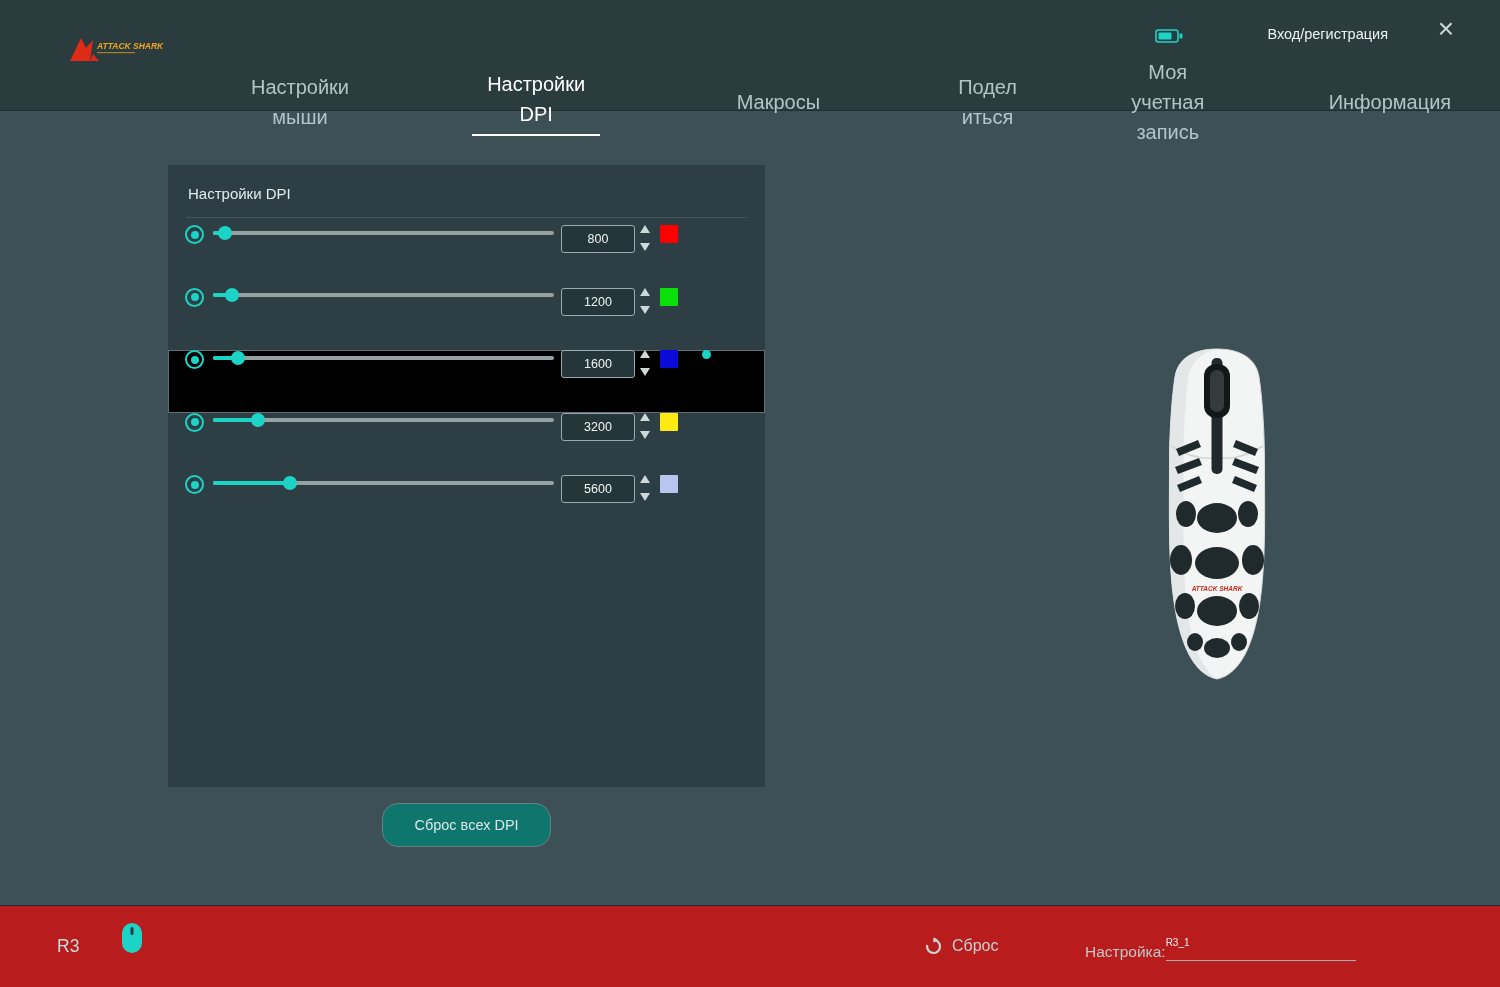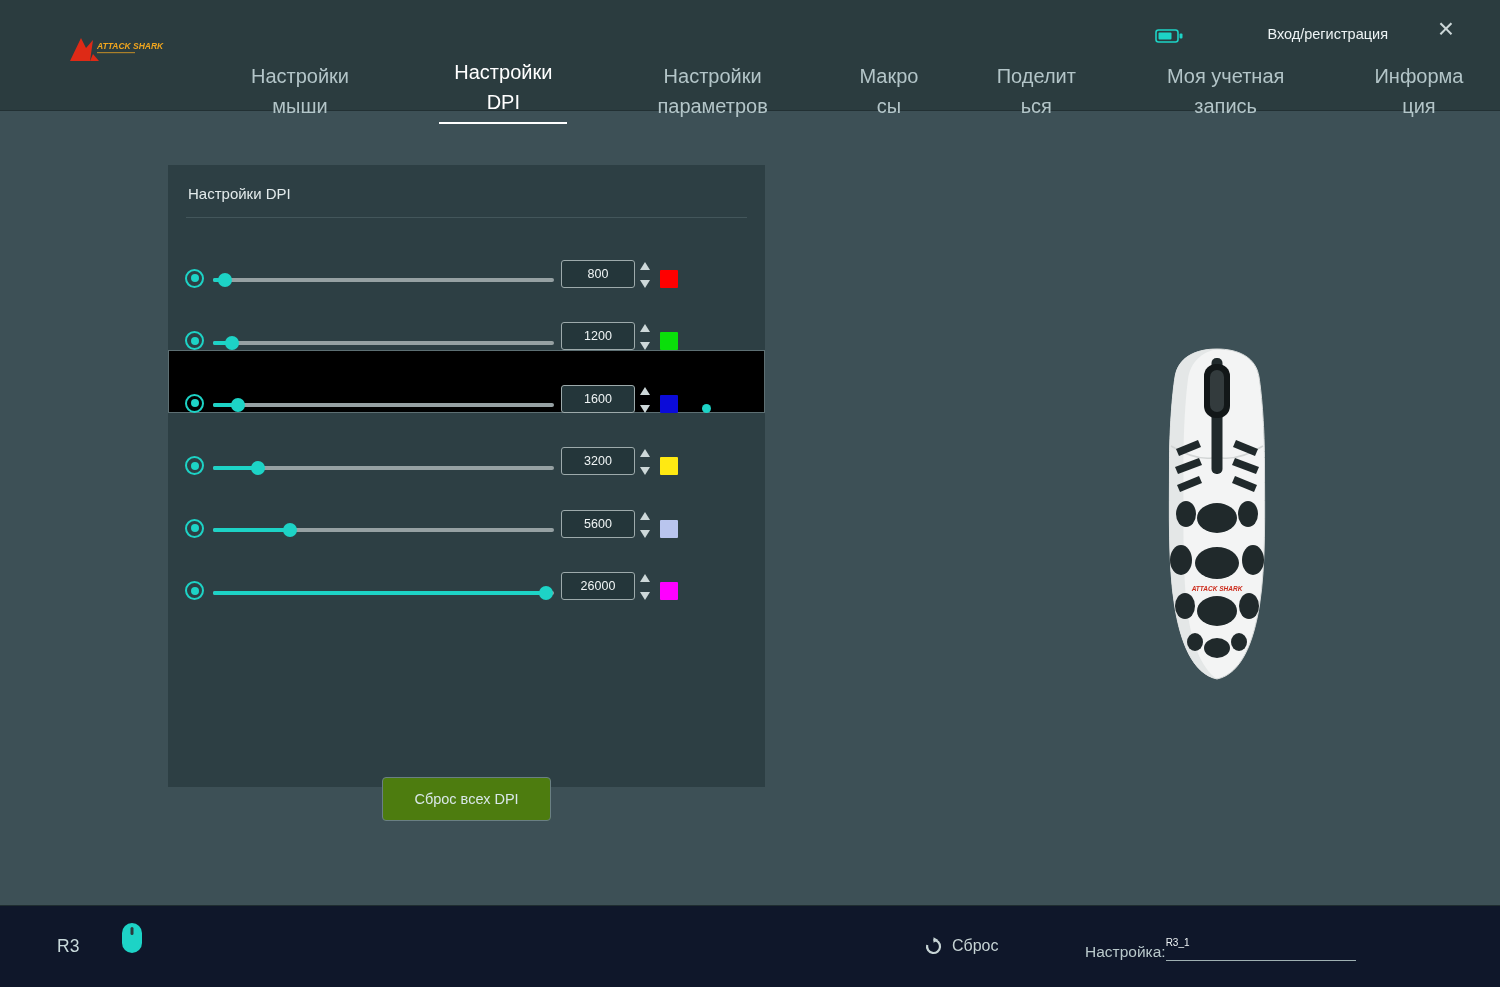--- a/index.html
+++ b/index.html
@@ -33,21 +33,21 @@
              color:#eef4f5; cursor:pointer; }
   .close   { position:absolute; right:46px; top:14px; font-size:28px;
              font-weight:300; color:#ccd7d8; cursor:pointer; line-height:30px; }
 
   
   .dpi-card { position:absolute; left:168px; top:165px; width:597px; height:622px;
               background:#2d3f44; }
   .card-title   { font-size:15px; color:#e3ebec; padding:20px 20px 15px; }
   .card-divider { height:1px; background:#43565b; margin:0 18px; }
   .dpi-rows { margin-top:7px; }
-  .dpi-row  { height:62.5px; display:flex; align-items:flex-end; padding:0 17px; }
+  .dpi-row  { height:62.5px; display:flex; align-items:flex-start; padding:0 17px; }
   .dpi-row.selected { background:#000000; box-shadow:inset 0 0 0 1px #5d6f73; }
   .radio { width:19px; height:19px; border:2px solid #1dd3c6; border-radius:50%;
            display:flex; align-items:center; justify-content:center; flex:none; cursor:pointer; }
   .radio-dot { width:8px; height:8px; border-radius:50%; background:#1dd3c6; }
   .slider { position:relative; width:341px; height:15px; margin-left:9px; flex:none; cursor:pointer; }
   .track  { position:absolute; left:0; top:5.5px; width:100%; height:4px;
             background:#96a1a3; border-radius:2px; }
   .fill   { position:absolute; left:0; top:5.5px; height:4px;
             background:#1dd3c6; border-radius:2px; }
   .thumb  { position:absolute; top:0.5px; width:14px; height:14px; border-radius:50%;
@@ -59,29 +59,29 @@
   .spinner { height:26px; margin-left:5px; display:flex; flex-direction:column;
              justify-content:space-between; flex:none; }
   .arr { width:0; height:0; border-left:5.5px solid transparent;
          border-right:5.5px solid transparent; cursor:pointer; }
   .arr.up   { border-bottom:8px solid #cdd8d9; }
   .arr.down { border-top:8px solid #cdd8d9; }
   .swatch { width:18px; height:18px; margin-left:10px; border-radius:1px; flex:none; cursor:pointer; }
   .active-dot { width:9px; height:9px; border-radius:50%; background:#1dd3c6;
                 margin-left:24px; flex:none; }
 
-  .reset-all { position:absolute; left:382px; top:777px; width:169px; height:44px;
-               background:#4d7c0f; border:1px solid #6a7f83; border-radius:4px;
+  .reset-all { position:absolute; left:382px; top:803px; width:169px; height:44px;
+               background:#0f766e; border:1px solid #6a7f83; border-radius:16px;
                color:#d9e7e8; font-size:14.5px; font-family:inherit; cursor:pointer; }
 
   .mouse-wrap { position:absolute; left:1142px; top:346px; }
 
   
   .footer { position:absolute; left:0; bottom:0; width:100%; height:82px;
-            background:#0f172a; border-top:1px solid #1f2d30; }
+            background:#b91c1c; border-top:1px solid #1f2d30; }
   .model     { position:absolute; left:57px; top:30px; font-size:17.5px; color:#c9dadb; }
   .conn-icon { position:absolute; left:121px; top:16px; }
   .conn-label{ position:absolute; left:112px; top:52px; width:40px; text-align:center;
                font-size:11px; color:#1dd3c6;margin-top:28px; }
   .reset-group { position:absolute; left:924px; top:31px; display:flex;
                  gap:9px; cursor:pointer; }
   .reset-group .reset-text { font-size:16px; color:#c6d3d4; }
   .profile-group { position:absolute; left:1085px; top:31px; display:flex; align-items:flex-end; }
   .profile-label { font-size:15.5px; color:#b9c9cb; }
   .profile-value { display:inline-block; width:190px; text-align:left;
@@ -98,21 +98,20 @@
       <path d="M4 29 L15 6 L20 16 L27 8 L24 29 Z" fill="#de2a16"></path>
       <path d="M24 29 L27 22 L33 29 Z" fill="#de2a16"></path>
       <text x="31" y="17" font-size="8.5" font-style="italic" font-weight="bold" fill="#f0a51e">ATTACK SHARK</text>
       <rect x="31" y="20" width="38" height="1.2" fill="#f0a51e" opacity="0.65"></rect>
     </svg>
   </div>
 
   <nav class="nav">
       <div class="nav-item"><span>Настройки мыши</span></div>
       <div class="nav-item active"><span>Настройки DPI</span></div>
-      <div class="nav-item"><span>Настройки параметров</span></div>
       <div class="nav-item"><span>Макросы</span></div>
       <div class="nav-item"><span>Поделиться</span></div>
       <div class="nav-item"><span>Моя учетная запись</span></div>
       <div class="nav-item"><span>Информация</span></div>
     </nav>
 
   <span class="battery">
     <svg width="28" height="16" viewBox="0 0 28 16">
       <rect x="1" y="2" width="22" height="12" rx="2.5" fill="none" stroke="#1dd3c6" stroke-width="1.6"></rect>
       <rect x="3.5" y="4.5" width="13" height="7" rx="1" fill="#1dd3c6"></rect>
@@ -204,37 +203,20 @@
           <div class="track"></div>
           <div class="fill" style="width:22.5%"></div>
           <div class="thumb" style="left:22.5%"></div>
         </div>
         <div class="value-box">5600</div>
         <div class="spinner">
           <span class="arr up"></span>
           <span class="arr down"></span>
         </div>
         <span class="swatch" style="background:#b9c5ee"></span>
-        <span class="active-dot" style="visibility:hidden"></span>
-      </div>
-      <div class="dpi-row">
-        <span class="radio">
-          <span class="radio-dot"></span>
-        </span>
-        <div class="slider">
-          <div class="track"></div>
-          <div class="fill" style="width:97.8%"></div>
-          <div class="thumb" style="left:97.8%"></div>
-        </div>
-        <div class="value-box">26000</div>
-        <div class="spinner">
-          <span class="arr up"></span>
-          <span class="arr down"></span>
-        </div>
-        <span class="swatch" style="background:#ff00ff"></span>
         <span class="active-dot" style="visibility:hidden"></span>
       </div>
     </div>
 </div>
 
 <button class="reset-all">Сброс всех DPI</button>
 
 <div class="mouse-wrap">
   <svg width="150" height="335" viewBox="0 0 150 335">
     <path d="M75 3 C54 3 36 11 33 31 C30 50 27.5 84 27.5 118 C27.5 166 26 218 32.5 259

